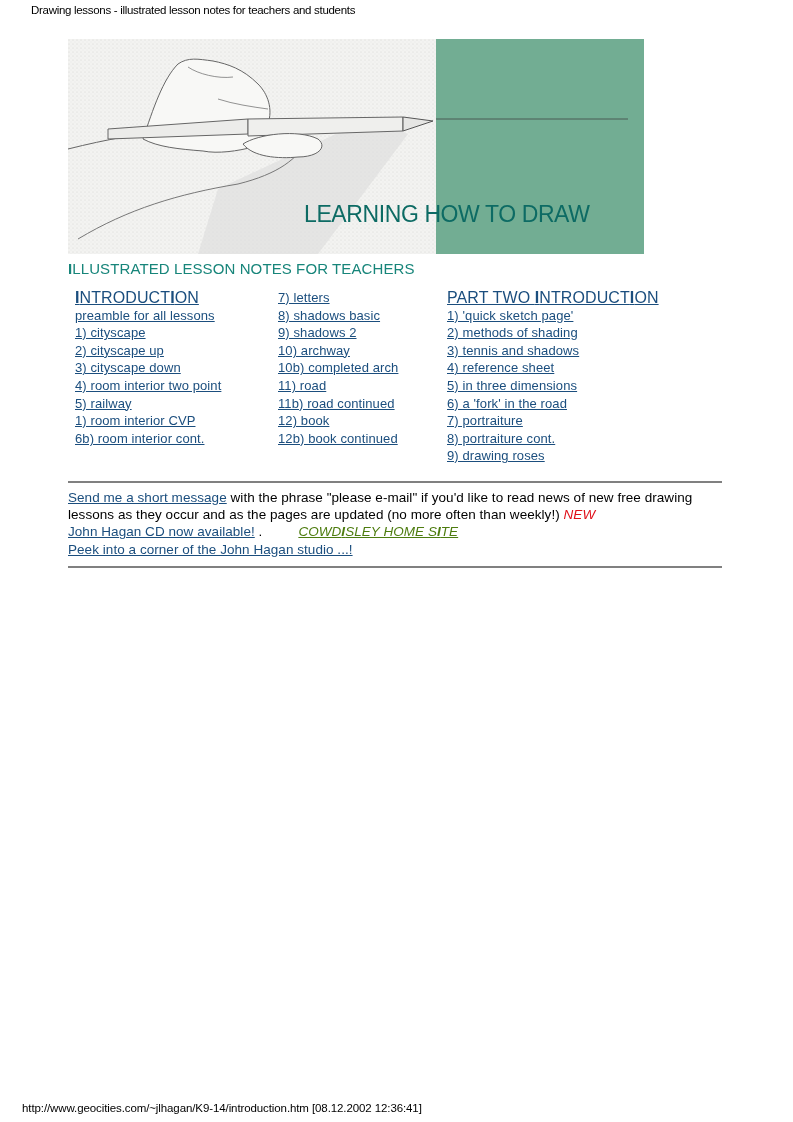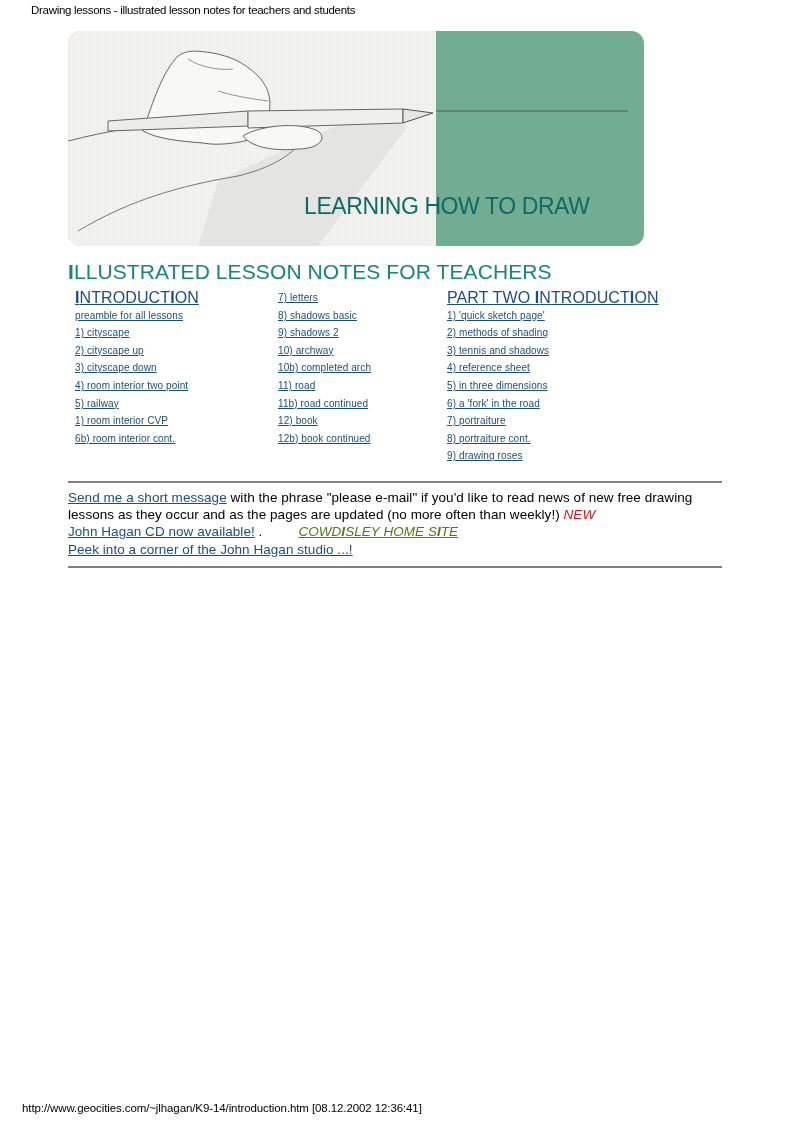--- a/index.html
+++ b/index.html
@@ -2,35 +2,35 @@
 <html><head>
   <meta charset="utf-8">
   <style>
     html, body { margin: 0; padding: 0; background: #ffffff; }
     body { width: 793px; height: 1122px; position: relative; overflow: hidden;
            font-family: "Liberation Sans", sans-serif; color: #000; }
     .print-header { position: absolute; left: 7px; top: 4px; font-size: 11.5px; color: #000;
                     letter-spacing: -0.3px; margin-left: 24px; }
     .print-footer { position: absolute; left: 22px; top: 1102px; font-size: 11.5px; color: #000;
                     letter-spacing: -0.1px; }
-    .banner { position: absolute; left: 68px; top: 31px; width: 576px; height: 215px;
-              background: #fca5a5; overflow: hidden; border-radius: 13px; }
+    .banner { position: absolute; left: 68px; top: 39px; width: 576px; height: 215px;
+              background: #fca5a5; overflow: hidden; }
     .banner-sketch { position: absolute; left: 0; top: 0; width: 368px; height: 215px; }
     .banner-green { position: absolute; left: 368px; top: 0; width: 208px; height: 215px;
                     background: #72ad93; }
     .banner-title { position: absolute; left: 236px; top: 162px; font-size: 23px; color: #0d6b64;
                     white-space: nowrap; letter-spacing: -0.4px; }
-    .main-heading { position: absolute; left: 68px; top: 260px; font-size: 21px; color: #17857a;
+    .main-heading { position: absolute; left: 68px; top: 260px; font-size: 15px; color: #17857a;
                     white-space: nowrap; letter-spacing: 0.1px; }
     .main-heading .cap { font-weight: bold; }
     .col { position: absolute; top: 289px; }
     .col1 { left: 75px; }
     .col2 { left: 278px; }
     .col3 { left: 447px; }
-    .col a { display: block; font-size: 10px; line-height: 17.6px; color: #1b4e7e;
+    .col a { display: block; font-size: 13px; line-height: 17.6px; color: #1b4e7e;
              text-decoration: underline; white-space: nowrap; letter-spacing: 0.1px; }
     .col a .cap { font-weight: bold; }
     .col a.intro { font-size: 16px; }
     .hr { position: absolute; left: 68px; width: 654px; height: 2px; background: #808080; }
     .hr1 { top: 481px; }
     .hr2 { top: 566px; }
     .news { position: absolute; left: 68px; top: 489px; width: 660px; font-size: 13.5px;
             line-height: 17.2px; color: #000; letter-spacing: 0.05px; }
     .news a { color: #1b4e7e; text-decoration: underline; }
     .news .red { color: #e0101a; font-style: italic; }

